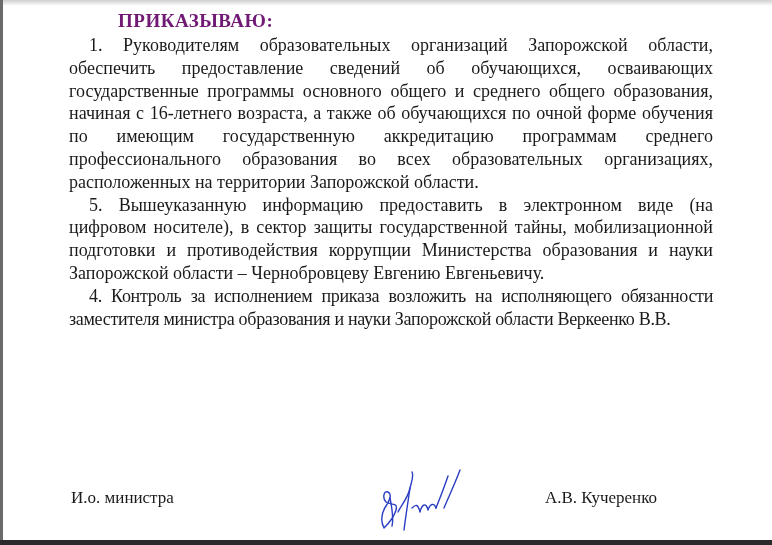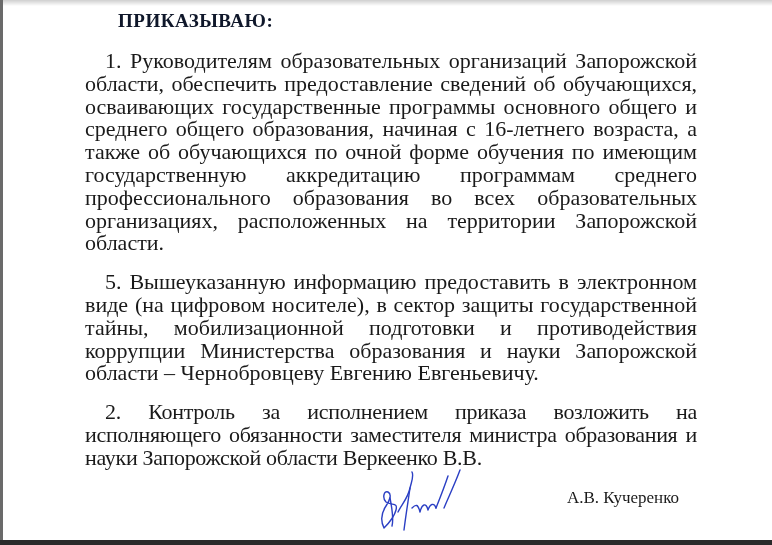--- a/index.html
+++ b/index.html
@@ -20,50 +20,51 @@
     }
     .bottom-bar {
       position: absolute; left: 0; bottom: 0; width: 772px; height: 5px;
       background: #2a2a2a;
     }
     .page {
       position: absolute; left: 69px; top: 8px; width: 644px;
     }
     .heading {
       font-weight: bold; font-size: 19px; letter-spacing: 0.5px;
-      margin: 0 0 0 49px; line-height: 26px; color: #0f172a;
+      margin: 0 0 0 49px; line-height: 26px; color: #701a75;
     }
     .para {
-      font-size: 22px; line-height: 22.8px;
+      font-size: 18px; line-height: 22.8px;
       text-align: justify; text-align-last: left;
-      text-indent: 20px; margin: 16px;
+      text-indent: 20px; margin: 0;
     }
     .para.narrow { font-stretch: condensed; letter-spacing: -0.3px; }
     .sig-row {
       position: absolute; top: 484px; left: 0; width: 772px; height: 30px;
       font-size: 17px;
     }
     .sig-title { position: absolute; left: 71px; top: 4px; }
-    .sig-name { position: absolute; left: 567px; top: 4px; }
+    .sig-name { position: absolute; left: 545px; top: 4px; }
     .signature { position: absolute; left: 370px; top: 468px; width: 110px; height: 66px; }
   </style>
 </head>
 <body>
 
 <div class="top-shade"></div>
 <div class="left-edge"></div>
 
 <div class="page">
   <div class="heading">ПРИКАЗЫВАЮ:</div>
   <p class="para">1. Руководителям образовательных организаций Запорожской области, обеспечить предоставление сведений об обучающихся, осваивающих государственные программы основного общего и среднего общего образования, начиная с 16-летнего возраста, а также об обучающихся по очной форме обучения по имеющим государственную аккредитацию программам среднего профессионального образования во всех образовательных организациях, расположенных на территории Запорожской области.</p>
   <p class="para">5. Вышеуказанную информацию предоставить в электронном виде (на цифровом носителе), в сектор защиты государственной тайны, мобилизационной подготовки и противодействия коррупции Министерства образования и науки Запорожской области – Чернобровцеву Евгению Евгеньевичу.</p>
-  <p class="para narrow">2. Контроль за исполнением приказа возложить на исполняющего обязанности заместителя министра образования и науки Запорожской области Веркеенко В.В.</p>
+  <p class="para narrow">4. Контроль за исполнением приказа возложить на исполняющего обязанности заместителя министра образования и науки Запорожской области Веркеенко В.В.</p>
 </div>
 
 <div class="sig-row">
+  <span class="sig-title">И.о. министра</span>
   <span class="sig-name">А.В. Кучеренко</span>
 </div>
 
 <svg class="signature" viewBox="0 0 110 66">
   <g fill="none" stroke="#2b3fc4" stroke-width="1.4" stroke-linecap="round" stroke-linejoin="round">
     <path d="M14 60 C10 52, 12 44, 16 38 C20 32, 22 26, 18 24 C14 22, 12 30, 16 34 C22 38, 28 34, 26 42 C24 50, 18 56, 14 60"></path>
     <path d="M20 30 C22 40, 24 50, 22 58"></path>
     <path d="M28 44 C32 36, 38 30, 40 20 C42 12, 44 8, 42 4"></path>
     <path d="M40 20 C38 34, 36 46, 34 62"></path>
     <path d="M42 40 C46 36, 48 36, 50 44 C52 36, 56 34, 58 42 C60 36, 64 34, 66 40"></path>

